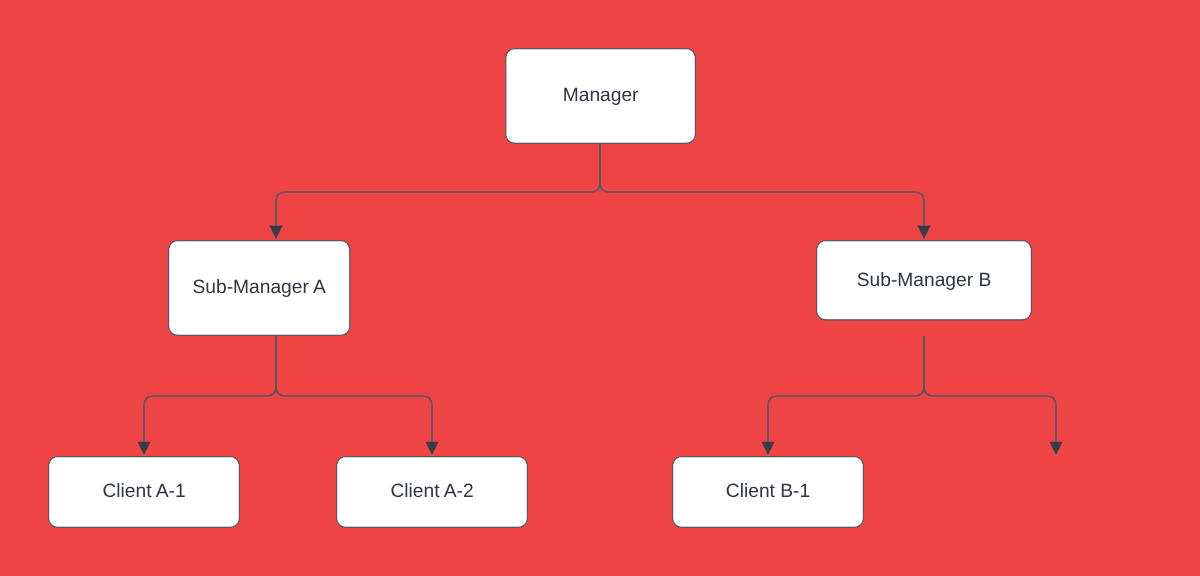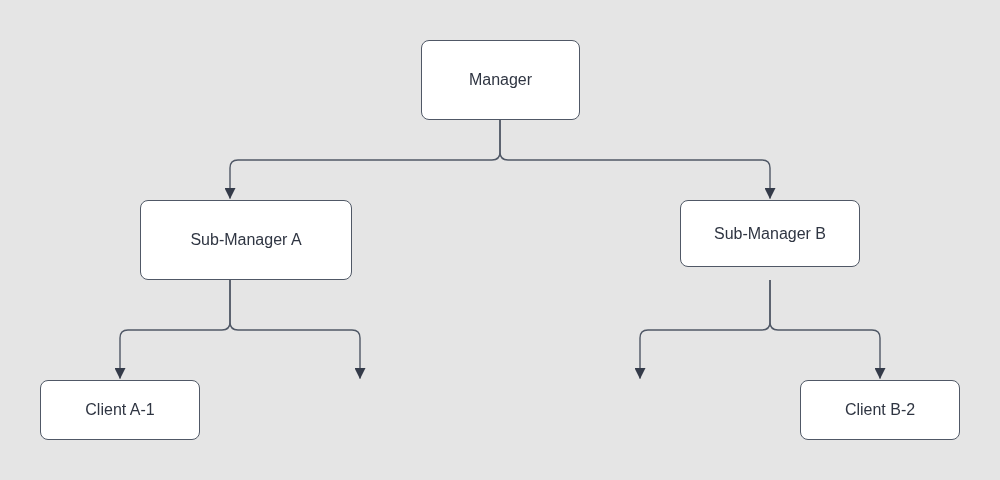--- a/index.html
+++ b/index.html
@@ -4,21 +4,21 @@
 <style>
   html, body {
     margin: 0;
     padding: 0;
     background: #ffffff;
   }
   .canvas {
     position: relative;
     width: 1000px;
     height: 480px;
-    background: #e5e5e5;
+    background: #ef4444;
     font-family: "Liberation Sans", sans-serif;
     overflow: hidden;
   }
   .edges {
     position: absolute;
     left: 0;
     top: 0;
     width: 1000px;
     height: 480px;
   }
@@ -59,31 +59,34 @@
       <path d="M 230 280 L 230 322 Q 230 330 238 330 L 352 330 Q 360 330 360 338 L 360 378.5" marker-end="url(#arrow)"></path>
       <path d="M 770 280 L 770 322 Q 770 330 762 330 L 648 330 Q 640 330 640 338 L 640 378.5" marker-end="url(#arrow)"></path>
       <path d="M 770 280 L 770 322 Q 770 330 778 330 L 872 330 Q 880 330 880 338 L 880 378.5" marker-end="url(#arrow)"></path>
     </g>
   </svg>
 
   <div class="node" style="left:421px; top:40px; width:159px; height:80px;">
     <span class="node-label">Manager</span>
   </div>
 
-  <div class="node" style="left:140px; top:200px; width:212px; height:80px;">
+  <div class="node" style="left:140px; top:200px; width:152px; height:80px;">
     <span class="node-label">Sub-Manager A</span>
   </div>
 
   <div class="node" style="left:680px; top:200px; width:180px; height:67px;">
     <span class="node-label">Sub-Manager B</span>
   </div>
 
   <div class="node" style="left:40px; top:380px; width:160px; height:60px;justify-content:center;">
     <span class="node-label">Client A-1</span>
   </div>
 
+  <div class="node" style="left:280px; top:380px; width:160px; height:60px;">
+    <span class="node-label">Client A-2</span>
+  </div>
 
+  <div class="node" style="left:560px; top:380px; width:160px; height:60px;">
+    <span class="node-label">Client B-1</span>
+  </div>
 
-  <div class="node" style="left:800px; top:380px; width:160px; height:60px;">
-    <span class="node-label">Client B-2</span>
-  </div>
 
 </div>
 
 </body></html>

